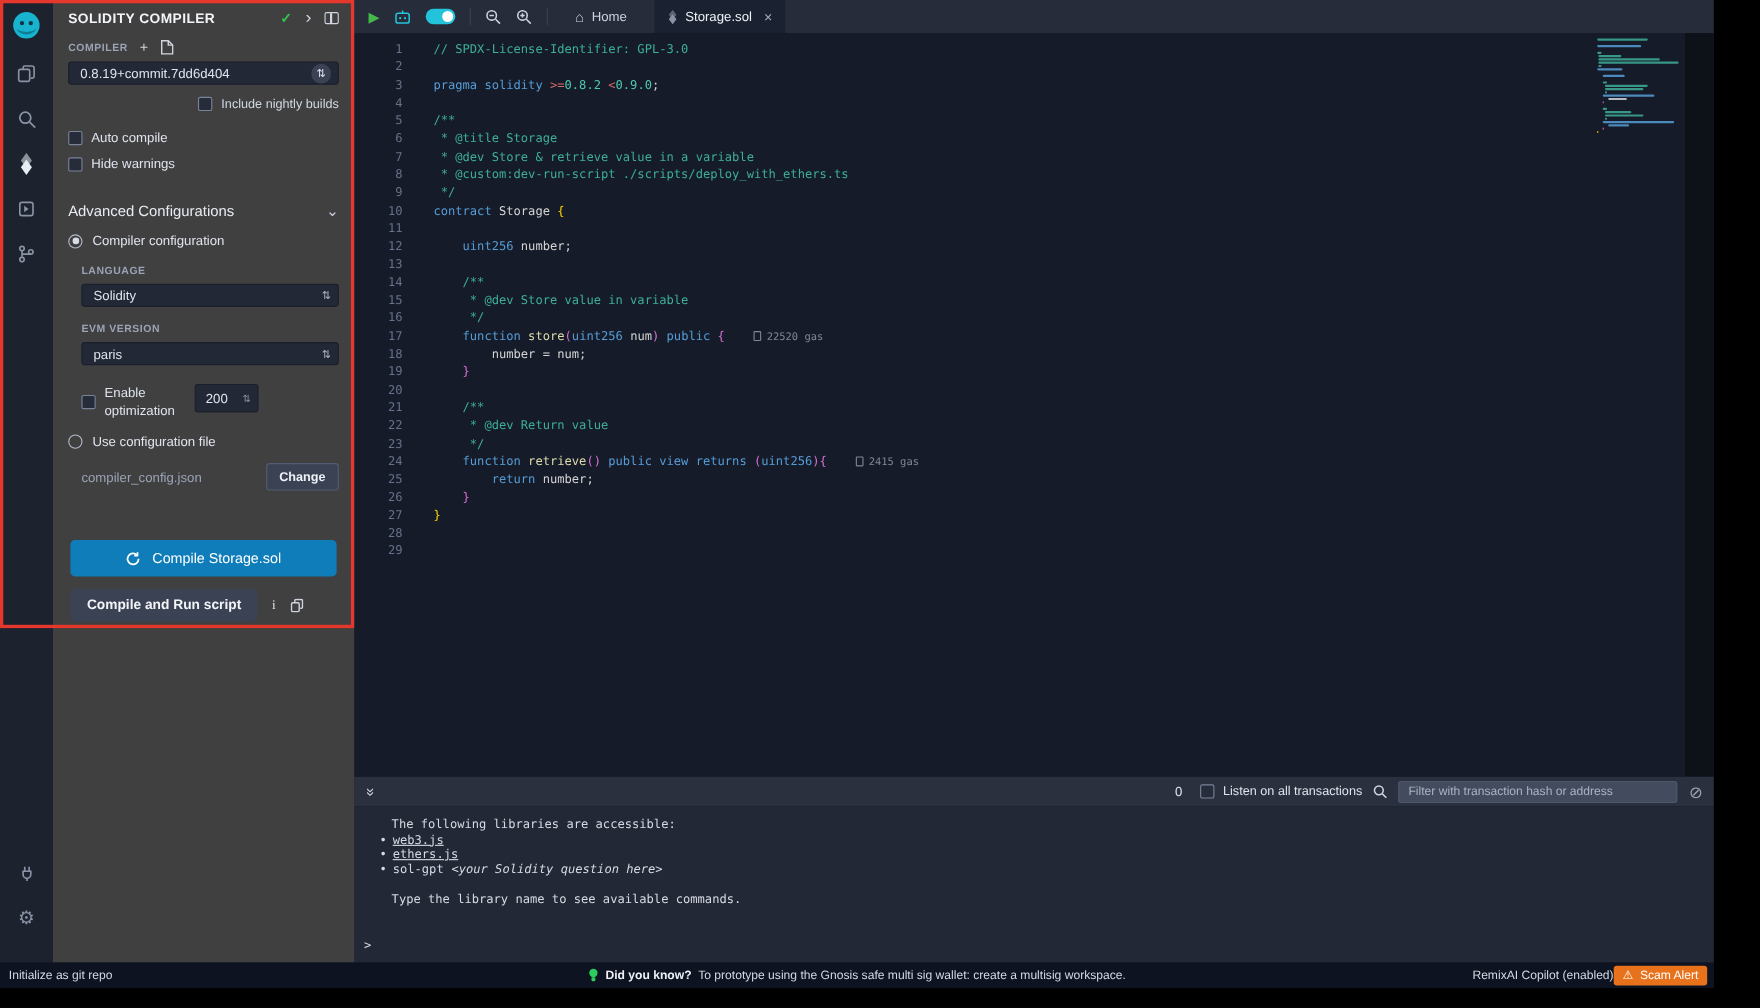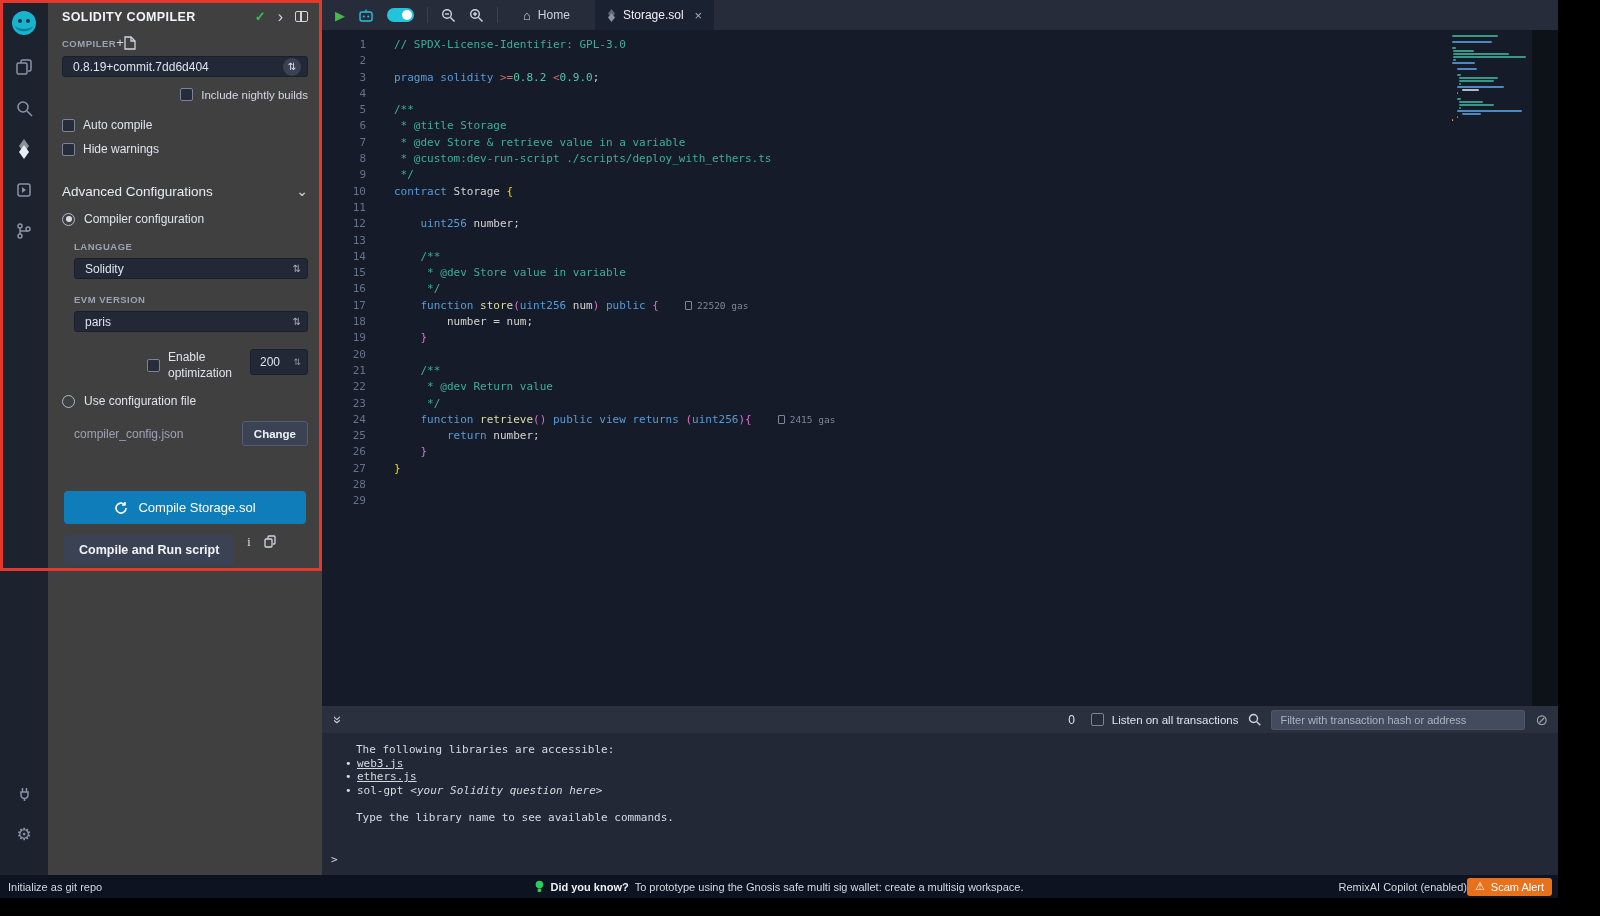--- a/index.html
+++ b/index.html
@@ -15,21 +15,21 @@
 
   
   .sidepanel{position:absolute;left:48px;top:0;width:274px;height:875px;background:#404040;color:#dfe3ec;z-index:4}
   .sp-header{display:flex;align-items:center;padding:9px 14px 2px}
   .sp-title{font-size:12.5px;font-weight:700;color:#f2f4f8;letter-spacing:.4px;flex:1}
   .sp-hicons{display:flex;align-items:center;gap:12px}
   .ic-check{color:#32c04e;font-size:13px;font-weight:700}
   .ic-chev{color:#cfd5e0;font-size:16px;line-height:10px;cursor:pointer}
   .ic-cols{width:13px;height:11px;border:1.5px solid #cfd5e0;border-radius:2px;position:relative;cursor:pointer}
   .ic-cols::after{content:"";position:absolute;top:0;bottom:0;left:4px;width:1.5px;background:#cfd5e0}
-  .compiler-label-row{display:flex;align-items:center;padding:10px 14px 0}
+  .compiler-label-row{display:flex;align-items:center;gap:11px;padding:10px 14px 0}
   .mini-label{font-size:9.5px;color:#9aa3b5;letter-spacing:.5px;font-weight:700}
   .ic-plus{color:#cfd5e0;font-size:13px;cursor:pointer;line-height:10px}
   .ic-file{color:#cfd5e0;cursor:pointer;display:flex}
   .select{margin:6px 14px 0;height:21px;background:#222836;border:1px solid #1a1f2b;border-radius:3px;display:flex;align-items:center;padding:0 6px 0 10px;font-size:12px;color:#dfe3ec;cursor:pointer}
   .sel-text{flex:1;white-space:nowrap;overflow:hidden}
   .sel-arrows{color:#aab2c2;font-size:10px}
   .sel-circle{width:18px;height:18px;border-radius:50%;background:#3b4254;display:flex;align-items:center;justify-content:center;color:#dfe3ec;font-size:10px}
   .check-row{display:flex;align-items:center;gap:8px;margin:10px 14px 0;cursor:pointer}
   .check-row.nightly{justify-content:flex-end;margin-top:11px}
   .check-row.first{margin-top:17px}
@@ -37,31 +37,31 @@
   .cb-label{font-size:12px;color:#dfe3ec}
   .cb-label.sm{font-size:11.5px;color:#d2d8e3}
   .adv-header{display:flex;align-items:center;margin:27px 14px 0;font-size:13.5px;color:#e8ebf2;cursor:pointer}
   .adv-header span:first-child{flex:1}
   .ic-chevd{color:#cfd5e0;font-size:14px}
   .radio-row{display:flex;align-items:center;gap:9px;margin:13px 14px 0;cursor:pointer}
   .radio{width:13px;height:13px;min-width:13px;border:1px solid #b3bac8;border-radius:50%;position:relative;background:transparent}
   .radio.on::after{content:"";position:absolute;inset:2.5px;border-radius:50%;background:#d7dce6}
   .mini-label.indent{margin:15px 14px 0 26px;display:block}
   .select.indent{margin-left:26px}
-  .opt-row{margin:17px 14px 0 26px;display:flex;align-items:flex-start;justify-content:flex-end}
+  .opt-row{margin:17px 14px 0 26px;display:flex;align-items:flex-start;justify-content:flex-start}
   .check-row.nolr{margin:0}
   .cb-label.two-line{width:82px;line-height:1.35}
   .num-input{width:58px;height:26px;background:#222836;border:1px solid #1a1f2b;border-radius:3px;display:flex;align-items:center;padding:0 6px 0 9px;font-size:12px;color:#dfe3ec}
   .num-input span:first-child{flex:1}
   .spin{color:#8a93a5;font-size:9px}
   .config-row{margin:13px 14px 0 26px;display:flex;align-items:center;justify-content:space-between}
   .config-name{font-size:12px;color:#9aa3b5;cursor:pointer}
   .btn-change{background:#3b4254;border:1px solid #535c72;color:#eef1f6;border-radius:3px;height:25px;padding:0 11px;font-size:11.5px;font-weight:700;cursor:pointer;font-family:"Liberation Sans",sans-serif}
   .btn-compile{margin:45px 16px 0;width:calc(100% - 32px);height:33px;background:#0e7dba;border:none;border-radius:4px;color:#fff;font-size:13px;display:flex;align-items:center;justify-content:center;gap:10px;cursor:pointer;font-family:"Liberation Sans",sans-serif}
-  .run-row{margin:11px 16px 0;display:flex;align-items:flex-start;gap:13px}
+  .run-row{margin:11px 16px 0;display:flex;align-items:center;gap:13px}
   .btn-run{background:#3b4254;border:none;border-radius:4px;color:#f2f4f8;height:30px;padding:0 15px;font-size:12.5px;font-weight:700;cursor:pointer;font-family:"Liberation Sans",sans-serif}
   .ic-info{color:#dfe3ec;font-size:12px;cursor:pointer;font-family:"Liberation Serif",serif}
   .ic-copy{color:#cfd5e0;cursor:pointer;display:flex}
 
   
   .red-outline{position:absolute;left:0;top:0;width:322px;height:571px;border:3px solid #e5372b;z-index:50;pointer-events:none}
 
   
   .main{position:absolute;left:322px;top:0;width:1236px;height:875px;display:flex;flex-direction:column}
   .tabbar{height:30px;background:#262c3a;display:flex;align-items:center;padding-left:13px;gap:13px;flex:none}

